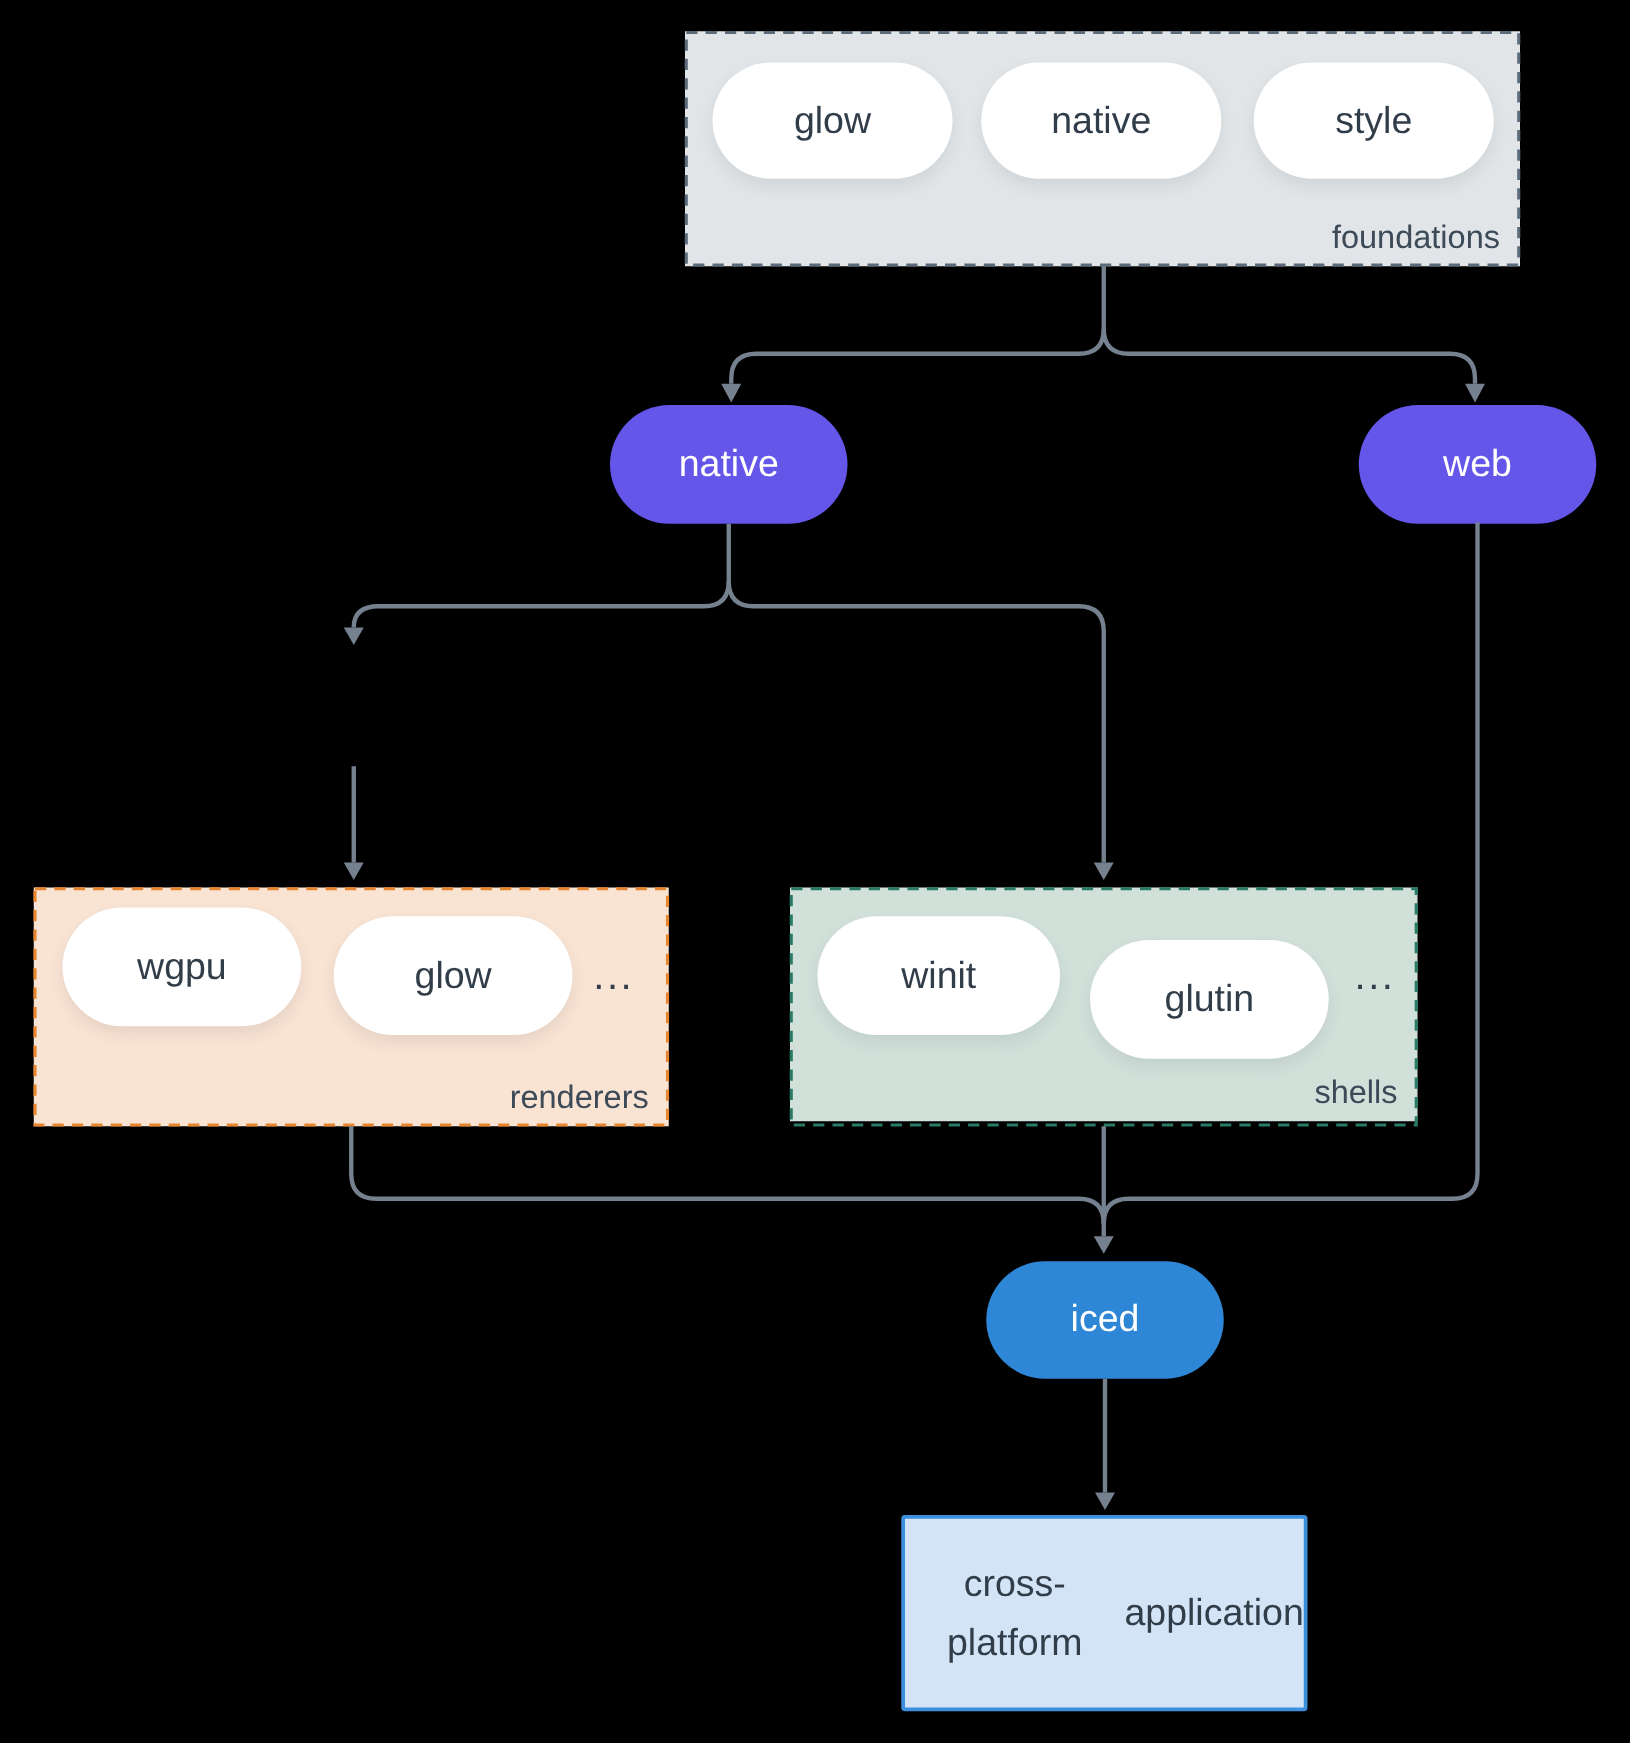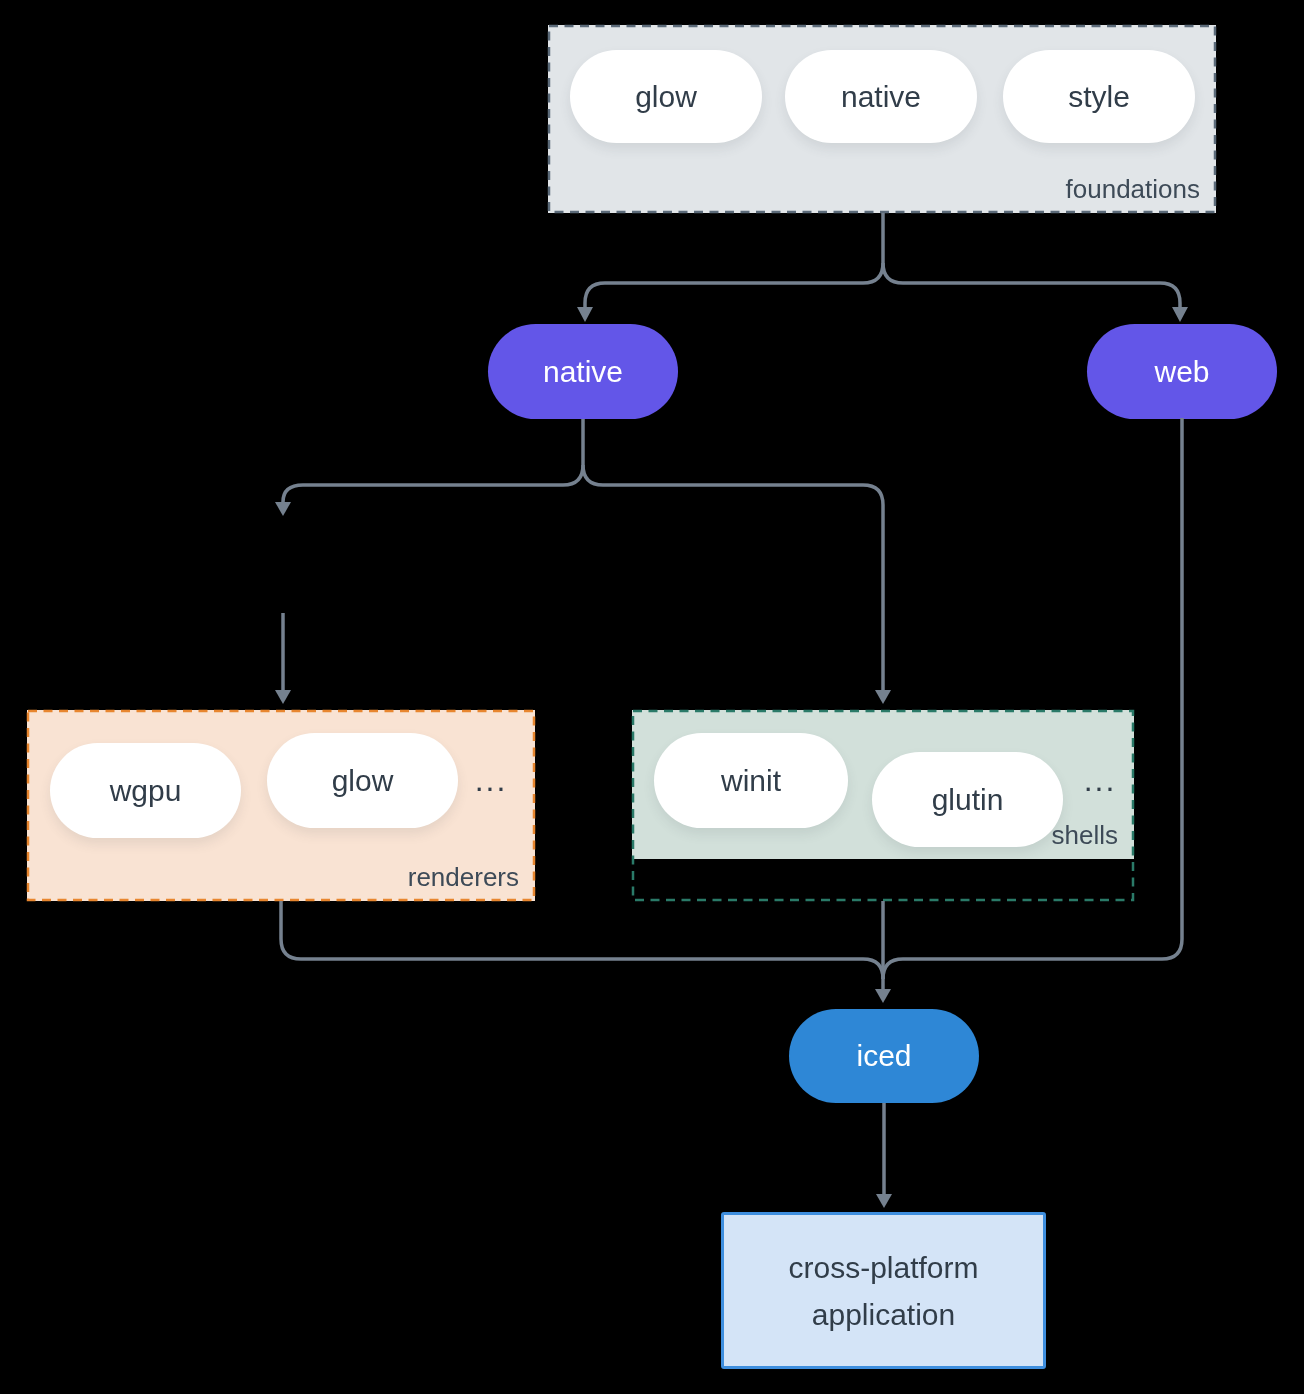--- a/index.html
+++ b/index.html
@@ -22,35 +22,35 @@
   }
   html,body{margin:0;padding:0;background:var(--background);}
   .canvas{
     position:relative;width:1304px;height:1394px;overflow:hidden;
     background:var(--background);
     font-family:"Liberation Sans", sans-serif;
   }
   .group{position:absolute;}
   .box-foundations{left:548px;top:25px;width:668px;height:188px;background:var(--foundations-bg);}
   .box-renderers{left:27px;top:710px;width:508px;height:191px;background:var(--renderers-bg);}
-  .box-shells{left:632px;top:710px;width:502px;height:149px;background:var(--shells-bg);}
+  .box-shells{left:632px;top:710px;width:502px;height:187px;background:var(--shells-bg);}
 
   .pill{
     position:absolute;display:flex;align-items:center;justify-content:center;
     font-size:30px;border-radius:48px;white-space:nowrap;
   }
   .pill.white{
     background:var(--pill-bg);color:var(--text-dark);
     box-shadow:0 6px 12px rgba(55,65,80,0.10);
   }
   .pill-core{left:22px;top:25px;width:192px;height:93px;}
   .pill-futures{left:237px;top:25px;width:192px;height:93px;}
   .pill-style{left:455px;top:25px;width:192px;height:93px;}
 
-  .pill-wgpu{left:23px;top:33px;width:191px;height:95px;}
+  .pill-wgpu{left:23px;top:16px;width:191px;height:95px;}
   .pill-glow{left:240px;top:23px;width:191px;height:95px;}
   .pill-winit{left:22px;top:23px;width:194px;height:95px;}
   .pill-glutin{left:240px;top:23px;width:191px;height:95px;margin-top:19px;}
 
   .more{
     position:absolute;display:flex;align-items:center;justify-content:center;
     font-size:32px;color:var(--text-dark);letter-spacing:2px;
   }
   .more-renderers{left:434px;top:23px;width:60px;height:95px;}
   .more-shells{left:438px;top:23px;width:60px;height:95px;}
@@ -61,21 +61,21 @@
   }
 
   .pill-native{left:488px;top:324px;width:190px;height:95px;background:var(--purple);color:#ffffff;}
   .pill-web{left:1087px;top:324px;width:190px;height:95px;background:var(--purple);color:#ffffff;}
   .pill-graphics{left:187px;top:518px;width:191px;height:95px;background:var(--orange);color:#ffffff;}
   .pill-iced{left:789px;top:1009px;width:190px;height:94px;background:var(--blue);color:#ffffff;}
 
   .app-box{
     position:absolute;left:721px;top:1212px;width:325px;height:157px;
     background:var(--app-bg);border:3px solid var(--app-border);border-radius:3px;
-    box-sizing:border-box;display:flex;flex-direction:column;align-items:center;justify-content:center;
+    box-sizing:border-box;display:flex;flex-direction:row;align-items:center;justify-content:center;
     color:var(--text-dark);font-size:30px;line-height:47px;text-align:center;
   }
 
   svg.overlay{position:absolute;left:0;top:0;width:1304px;height:1394px;pointer-events:none;}
   .connector{fill:none;stroke:var(--arrow);stroke-width:3.5;}
   .arrowhead{fill:var(--arrow);stroke:none;}
   .dashed-rect{fill:none;stroke-width:2.5;stroke-dasharray:9 6.5;}
   .dr-foundations{stroke:var(--foundations-border);}
   .dr-renderers{stroke:var(--renderers-border);}
   .dr-shells{stroke:var(--shells-border);}

